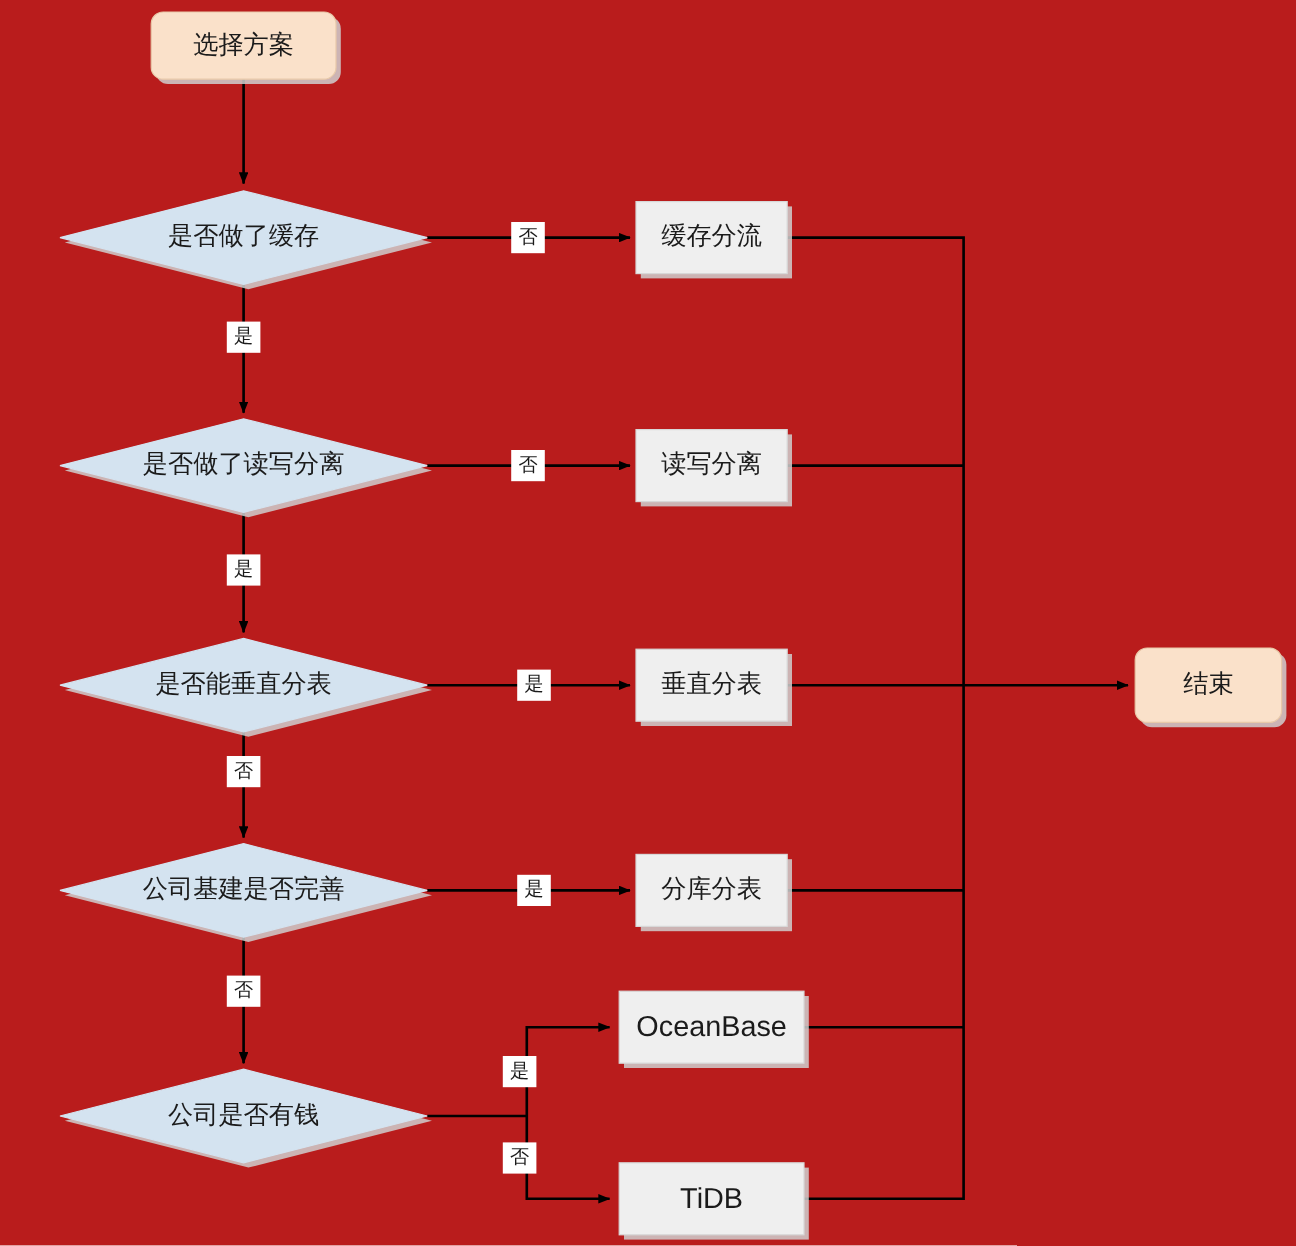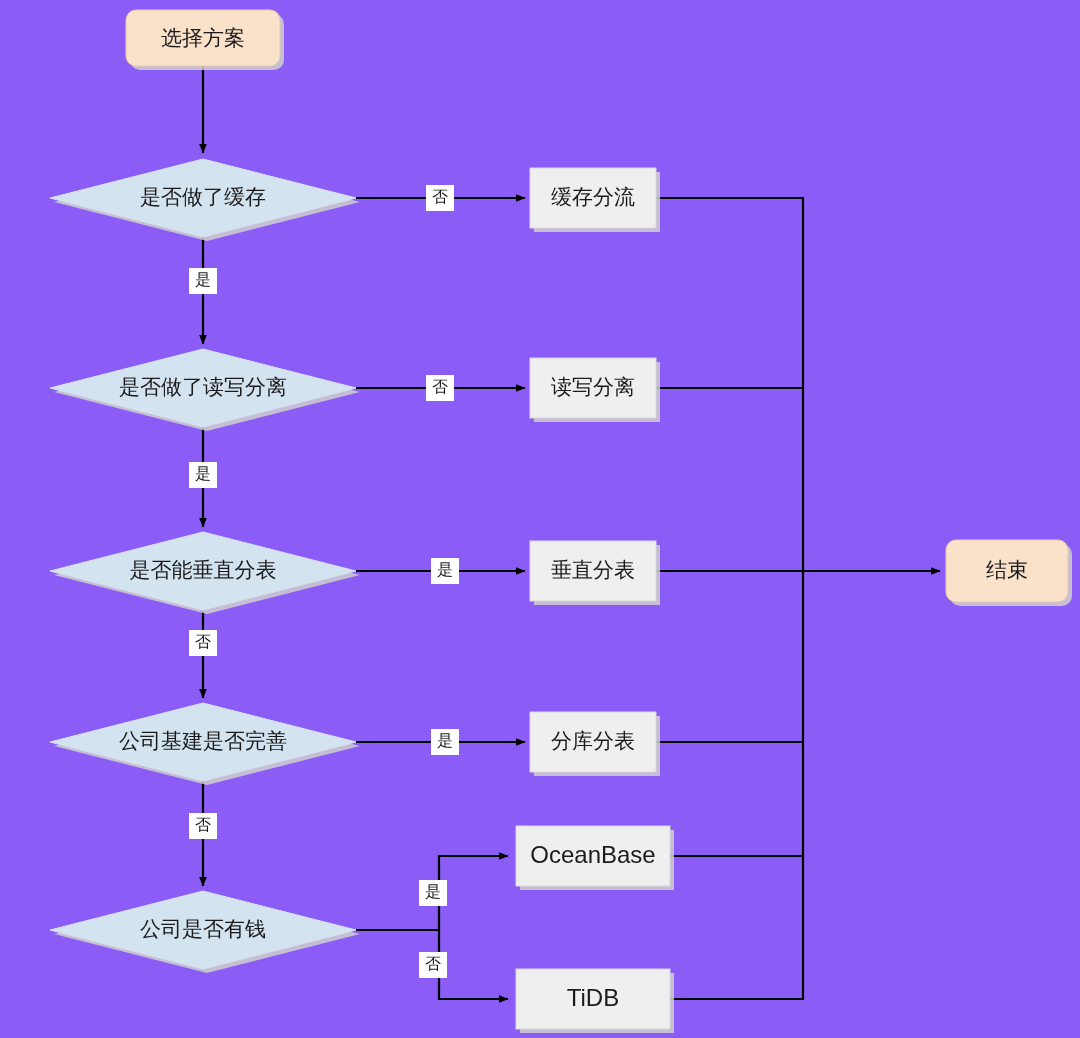--- a/index.html
+++ b/index.html
@@ -7,21 +7,21 @@
     padding: 0;
     background: #ffffff;
   }
   body {
     font-family: "Liberation Sans", "DejaVu Sans", sans-serif;
   }
   #canvas-wrap {
     position: relative;
     width: 1080px;
     height: 1038px;
-    background: #8b5cf6;
+    background: #b91c1c;
     overflow: hidden;
   }
   svg#flow-svg {
     position: absolute;
     left: 0;
     top: 0;
     width: 1080px;
     height: 1038px;
   }
   .node-label {

